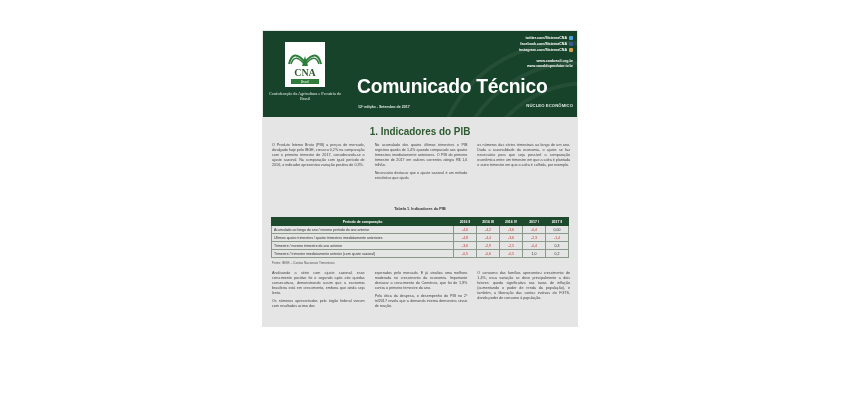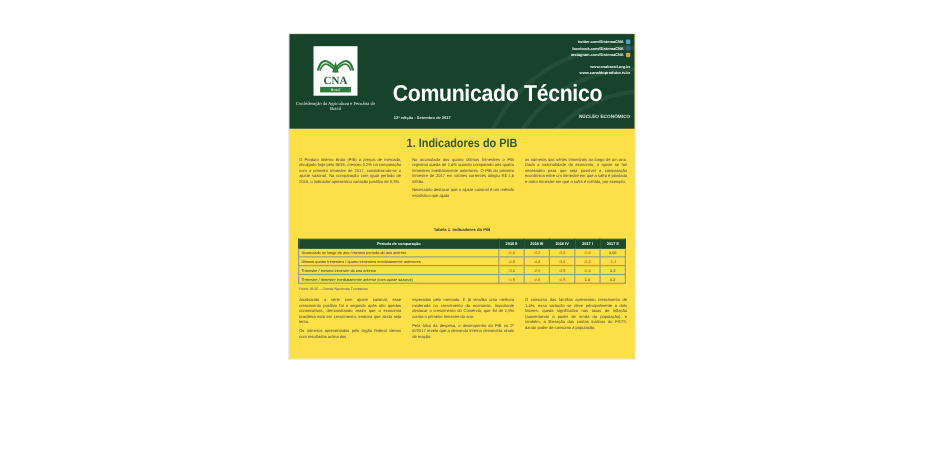--- a/index.html
+++ b/index.html
@@ -1,17 +1,17 @@
 <!DOCTYPE html>
 <html><head>
 <meta charset="utf-8">
 <style>
   html, body { margin:0; padding:0; }
   body { width:850px; height:416px; background:#ffffff; position:relative; overflow:hidden; font-family:"Liberation Sans", sans-serif; }
-  .page { position:absolute; left:263px; top:31px; width:314px; height:295px; background:#fde047; box-shadow:0 0 0 1px #e6e6e6; overflow:hidden; }
+  .page { position:absolute; left:263px; top:31px; width:314px; height:295px; background:#e5e5e5; box-shadow:0 0 0 1px #e6e6e6; overflow:hidden; }
   .header { position:absolute; left:0; top:0; width:314px; height:86px; background:#17432a; overflow:hidden; }
   .header .arc { position:absolute; border-radius:50%; border:4px solid rgba(255,255,255,0.06); }
   .logo-box { position:absolute; left:22px; top:11px; width:40px; height:45px; background:#fff; }
   .logo-box svg { display:block; }
   .logo-caption { position:absolute; left:4px; top:60px; width:76px; text-align:center; color:#e8efe9; font-family:"Liberation Serif", serif; font-size:4.2px; line-height:5px; }
   .social { position:absolute; right:4px; top:4px; text-align:right; color:#fff; font-size:3.6px; line-height:6px; font-weight:bold; }
   .social .row { display:flex; justify-content:flex-end; align-items:center; gap:2px; }
   .social .ic { display:inline-block; width:4px; height:4px; border-radius:1px; }
   .sites { position:absolute; right:4px; top:28px; text-align:right; color:#fff; font-size:3.6px; line-height:5px; font-weight:bold; }
   .title { position:absolute; left:94px; top:43px; color:#ffffff; font-size:21px; font-weight:bold; letter-spacing:-0.3px; font-family:"Liberation Sans", sans-serif; transform:scaleX(0.92); transform-origin:left; white-space:nowrap; }

